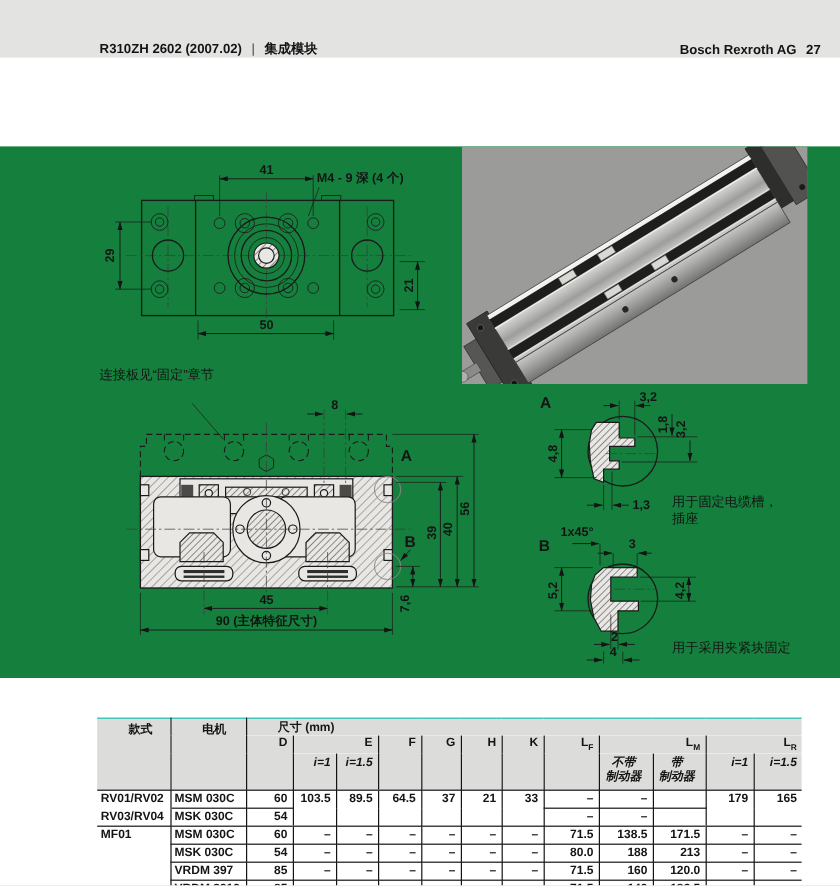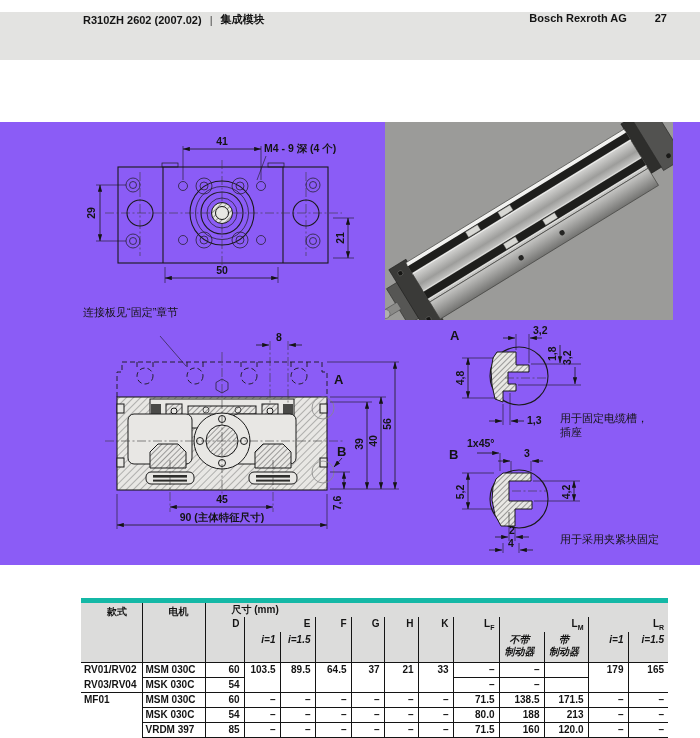--- a/index.html
+++ b/index.html
@@ -1,25 +1,25 @@
 <!DOCTYPE html>
 <html><head>
 <meta charset="utf-8">
 <style>
   html,body{margin:0;padding:0;background:#fff;}
   .page{position:relative;width:700px;height:738px;overflow:hidden;background:#fff;
         font-family:"Liberation Sans",sans-serif;color:#141414;}
   
-  .band{position:absolute;left:0;top:12px;width:700px;height:48px;background:#e3e3e1;
-        display:flex;align-items:flex-start;font-size:11px;font-weight:bold;}
+  .band{position:absolute;left:0;top:0;width:700px;height:48px;background:#e3e3e1;
+        display:flex;align-items:flex-end;font-size:11px;font-weight:bold;}
   .band .left{margin-left:83px;display:flex;align-items:center;gap:8px;}
   .band .sep{font-weight:normal;color:#444;}
-  .band .right{margin-left:auto;margin-right:33px;display:flex;gap:28px;}
+  .band .right{margin-left:auto;margin-right:16px;display:flex;gap:8px;}
   
-  .panel{position:absolute;left:0;top:122px;width:700px;height:443px;background:#8b5cf6;}
+  .panel{position:absolute;left:0;top:122px;width:700px;height:443px;background:#15803d;}
   svg text{fill:#141414;}
   .dim{font:bold 10.5px "Liberation Sans",sans-serif;}
   .note{font:11px "Liberation Sans",sans-serif;}
   .big{font:bold 13px "Liberation Sans",sans-serif;}
   .callout{font:bold 10.5px "Liberation Sans",sans-serif;}
   .out{stroke:#1a1a1a;stroke-width:1.1;fill:none;}
   .outF{stroke:#1a1a1a;stroke-width:1;fill:#e8e7e4;}
   .thin{stroke:#1a1a1a;stroke-width:0.7;fill:none;}
   .ext{stroke:#1a1a1a;stroke-width:0.6;fill:none;}
   .dl{stroke:#1a1a1a;stroke-width:0.8;fill:none;marker-start:url(#ar);marker-end:url(#ar);}
@@ -31,21 +31,21 @@
   .ph{stroke:#888;stroke-width:0.8;fill:none;}
   
   .tblwrap{position:absolute;left:81px;top:598px;}
   table{border-collapse:collapse;table-layout:fixed;width:587px;font-size:10px;font-weight:bold;}
   th,td{padding:0;margin:0;font-weight:bold;white-space:nowrap;overflow:hidden;}
   th{text-align:left;}
   .num{text-align:right;padding-right:4px;}
   .txt{text-align:left;padding-left:3px;}
   .bR{border-right:1px solid #141414;}
   .bB{border-bottom:1px solid #141414;}
-  .bT{border-top:5px solid #14b8a6;padding-left:26px;}
+  .bT{border-top:1px solid #14b8a6;padding-left:26px;}
   .vtop{vertical-align:top;padding-top:2px;}
   tr.hA th{height:13px;}
   tr.hB th{height:14px;vertical-align:top;padding-top:1px;}
   tr.hC th{height:28px;vertical-align:top;padding-top:2px;font-style:italic;}
   tbody td{height:13px;vertical-align:top;padding-top:1px;}
   .ln{display:block;line-height:12px;text-align:center;}
   sub{font-size:7px;}
 </style>
 </head>
 <body>

